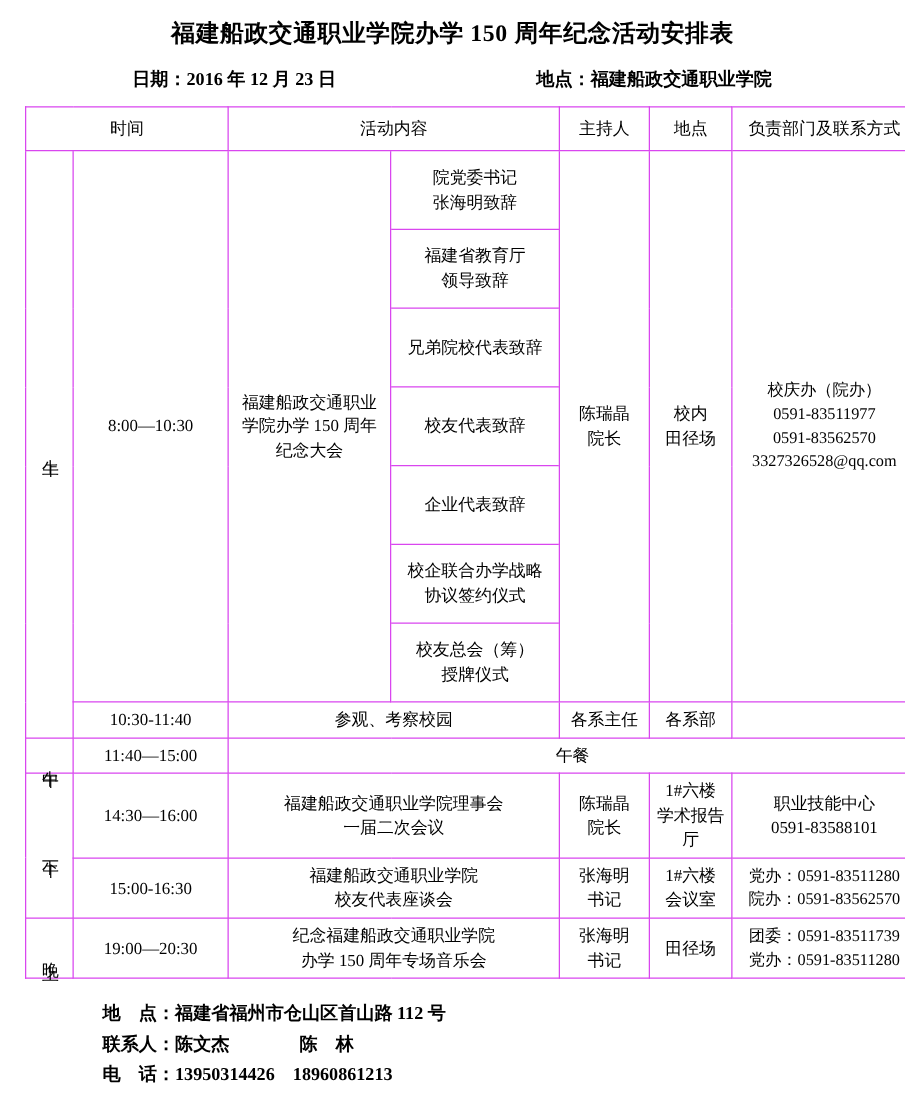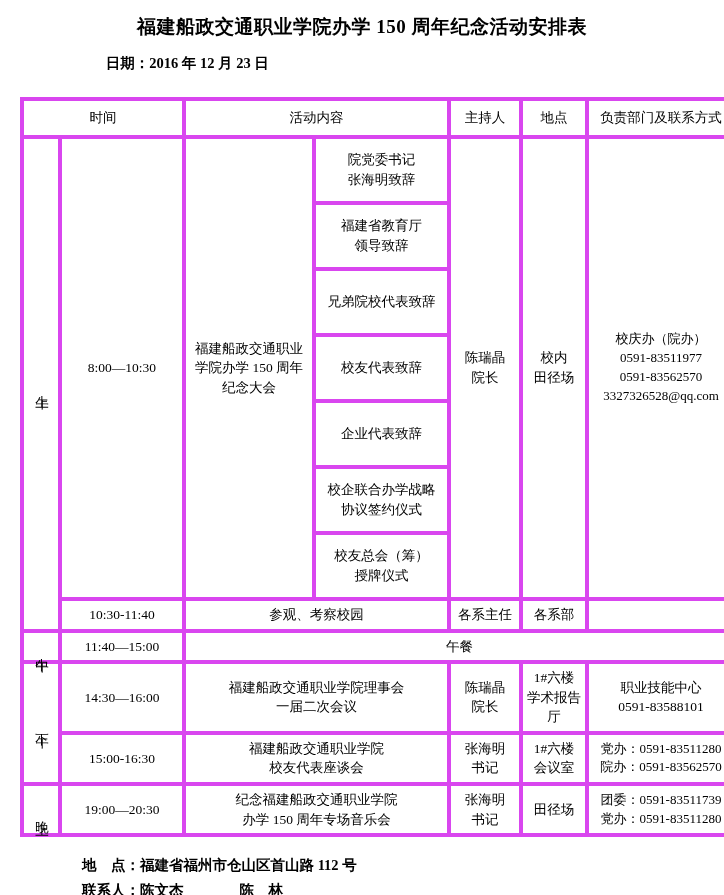--- a/index.html
+++ b/index.html
@@ -24,39 +24,39 @@
     text-align: center;
     font-size: 19px;
     font-weight: bold;
     letter-spacing: 0.5px;
     margin: 4px 0 14px 0;
   }
   .meta-row {
     display: flex;
     font-size: 14.5px;
     font-weight: bold;
-    margin: 0 0 24px 0;
+    margin: 0 0 12px 0;
     padding: 0 6px;
   }
   .meta-date {
     width: 48%;
     text-align: center;
   }
   .meta-place {
     width: 52%;
     text-align: center;
   }
   table.sched {
     border-collapse: collapse;
     width: 684px;
     table-layout: fixed;
     font-size: 13.5px;
   }
   table.sched td, table.sched th {
-    border: 4px solid #d946ef;
+    border: 1px solid #d946ef;
     text-align: center;
     vertical-align: middle;
     padding: 4px 3px;
     font-weight: normal;
     line-height: 1.45;
   }
   table.sched th {
     font-weight: normal;
     height: 26px;
   }
@@ -96,20 +96,21 @@
 </style>
 </head>
 <body>
 
 <div class="page">
 
   <div class="doc-title">福建船政交通职业学院办学 150 周年纪念活动安排表</div>
 
   <div class="meta-row">
     <div class="meta-date">日期：2016 年 12 月 23 日</div>
+    <div class="meta-place">地点：福建船政交通职业学院</div>
   </div>
 
   <table class="sched">
     <colgroup>
       <col class="c-period">
       <col class="c-time">
       <col class="c-act">
       <col class="c-sub">
       <col class="c-host">
       <col class="c-loc">
@@ -220,15 +221,18 @@
     </tbody>
   </table>
 
   <div class="footer">
     <div>
       <span class="lbl">地　点：</span><span>福建省福州市仓山区首山路 112 号</span>
     </div>
     <div>
       <span class="lbl">联系人：</span><span>陈文杰</span><span class="sp"></span><span>陈　林</span>
     </div>
+    <div>
+      <span class="lbl">电　话：</span><span>13950314426　18960861213</span>
+    </div>
   </div>
 
 </div>
 
 </body></html>

